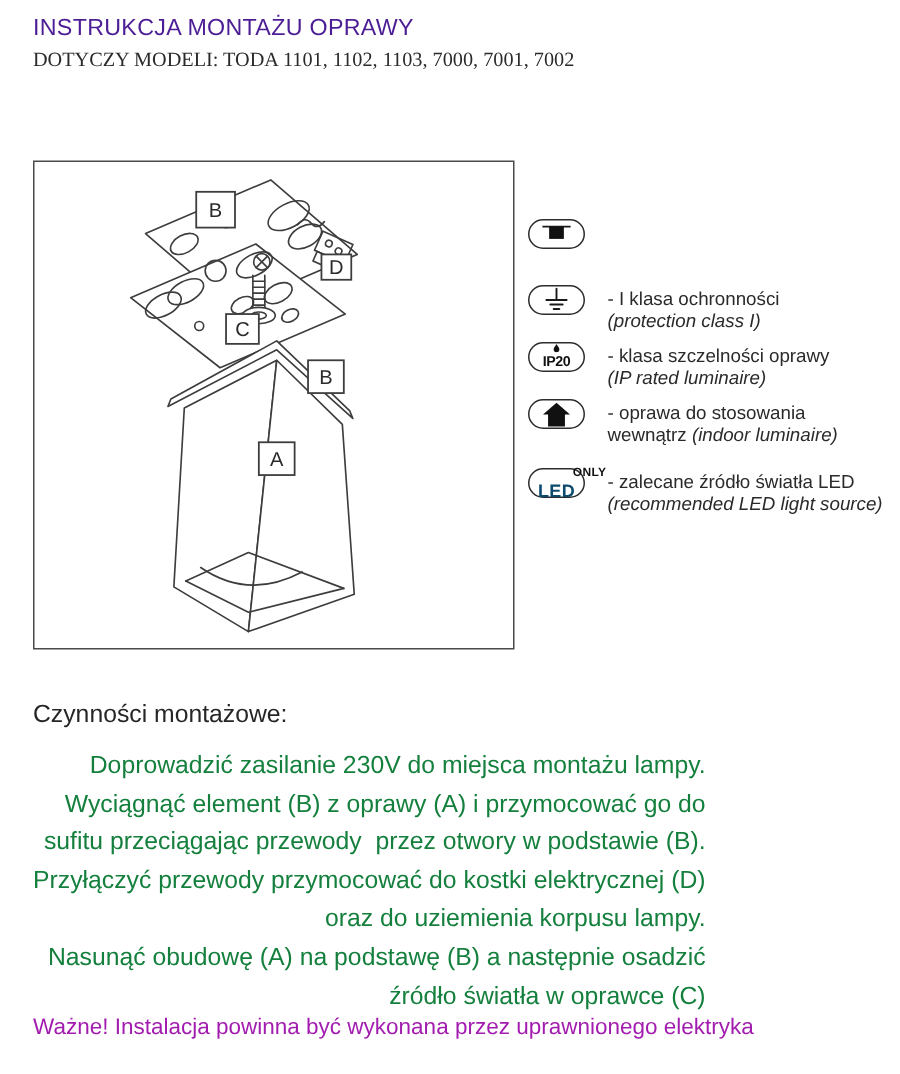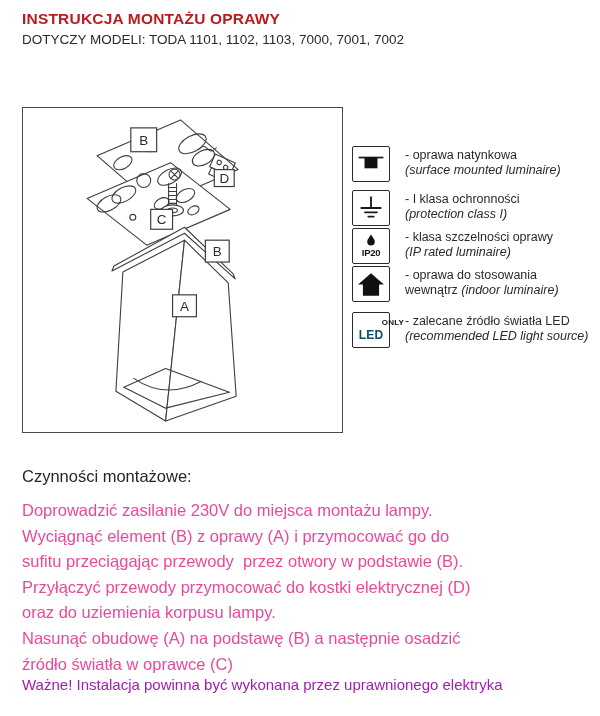--- a/index.html
+++ b/index.html
@@ -5,44 +5,44 @@
   * { margin:0; padding:0; box-sizing:border-box; }
   html,body { width:600px; height:716px; }
   body {
     position:relative;
     background:#ffffff;
     font-family:"Liberation Sans", sans-serif;
     color:#242424;
     overflow:hidden;
   }
   .header { position:absolute; left:22px; top:10px; }
-  .title { font-size:15.5px; font-weight:bold; letter-spacing:.2px; color:#b91c1c; }
-  .subtitle { font-size:13.5px; margin-top:4px; color:#2a2a2a; }
+  .title { font-size:15.5px; font-weight:normal; letter-spacing:.2px; color:#4c1d95; }
+  .subtitle { font-size:13.5px; margin-top:4px; color:#2a2a2a;font-family:Liberation Serif, serif; }
 
   .figure-box {
     position:absolute; left:22px; top:107px; width:321px; height:326px;
     border:1px solid #4a4a4a; background:#fff;
   }
   .figure-box svg { display:block; width:100%; height:100%; }
 
   .legend { position:absolute; left:352px; top:146px; width:246px; }
   .legend-row { position:absolute; left:0; display:flex; align-items:flex-start; }
   .icon-box {
-    width:38px; height:36px; border:1.7px solid #2c2c2c; border-radius:2px;
+    width:38px; height:20px; border:1.7px solid #2c2c2c; border-radius:16px;
     display:flex; flex-direction:column; align-items:center; justify-content:center;
     flex:0 0 auto; background:#fff;
   }
   .legend-text { margin-left:15px; padding-top:2px; font-size:12.5px; line-height:15px; color:#2a2a2a; }
   .legend-text .it { font-style:italic; }
   .ip-label { font-size:9.5px; font-weight:bold; letter-spacing:-0.3px; margin-top:1px; color:#111; }
   .only-label { font-size:8px; font-weight:bold; letter-spacing:.2px; color:#111;padding-left:44px; }
   .led-label { font-size:12px; font-weight:bold; letter-spacing:.2px; color:#0c4a6e; margin-top:1px; }
 
   .steps-heading { position:absolute; left:22px; top:467px; font-size:16.5px; color:#262626; }
-  .steps { position:absolute; left:22px; top:498px; font-size:16.5px; line-height:25.6px; color:#ec4899; }
+  .steps { position:absolute; left:22px; top:498px; font-size:16.5px; line-height:25.6px; color:#15803d;text-align:right; }
   .steps div { white-space:pre; }
   .warning { position:absolute; left:22px; top:676px; font-size:15px; color:#a21caf; }
 
   .fig-stroke { stroke:#3d3d3d; stroke-width:1.1; fill:none; stroke-linejoin:round; stroke-linecap:round; }
   .fig-face { stroke:#3d3d3d; stroke-width:1.1; fill:#ffffff; stroke-linejoin:round; }
   .fig-label-rect { fill:#ffffff; stroke:#3d3d3d; stroke-width:1.2; }
   .fig-label-text { font-family:"Liberation Sans", sans-serif; font-size:13.5px; fill:#2b2b2b; text-anchor:middle; }
 </style>
 </head>
 <body>
@@ -122,24 +122,20 @@
 
 <div class="legend">
 
   <div class="legend-row" style="top:0">
     <div class="icon-box">
       <svg width="28" height="24" viewBox="0 0 26 22">
         <line x1="1.5" y1="5" x2="24.5" y2="5" stroke="#1a1a1a" stroke-width="1.6"></line>
         <rect x="7" y="5" width="12" height="10" fill="#111"></rect>
       </svg>
     </div>
-    <div class="legend-text">
-      <div>- oprawa natynkowa</div>
-      <div><span></span><span class="it">(surface mounted luminaire)</span></div>
-    </div>
   </div>
 
   <div class="legend-row" style="top:44px">
     <div class="icon-box">
       <svg width="28" height="26" viewBox="0 0 26 24">
         <path d="M13,2 V12 M4,12 H22 M7.5,16 H18.5 M10.5,20 H15.5" stroke="#1a1a1a" stroke-width="1.7" fill="none" stroke-linecap="round"></path>
       </svg>
     </div>
     <div class="legend-text">
       <div>- I klasa ochronności</div>

